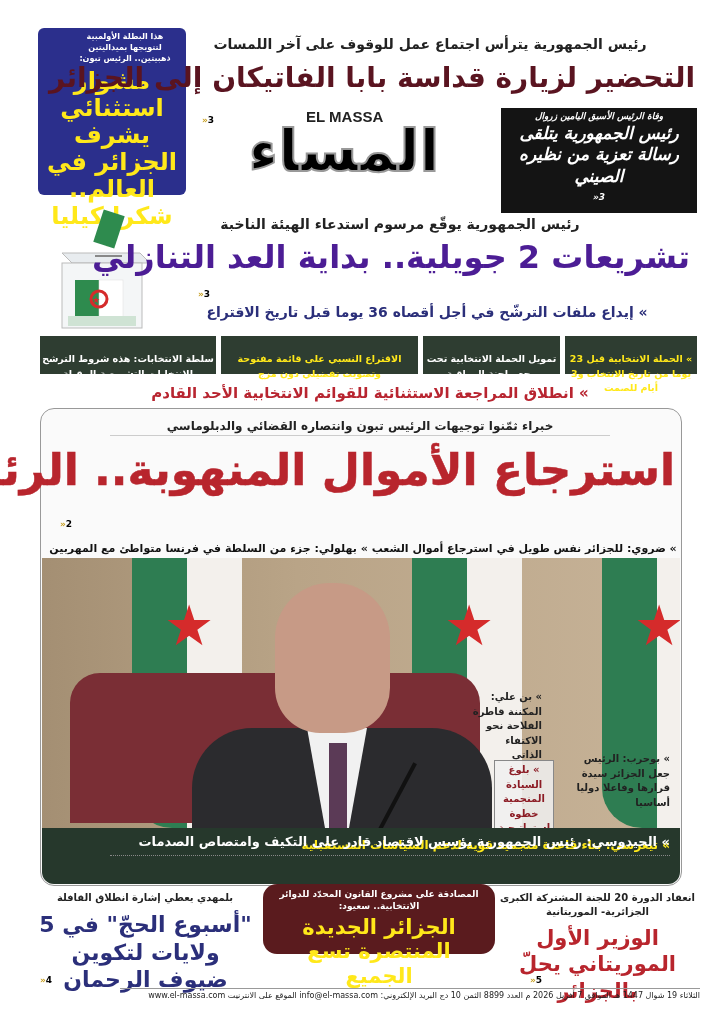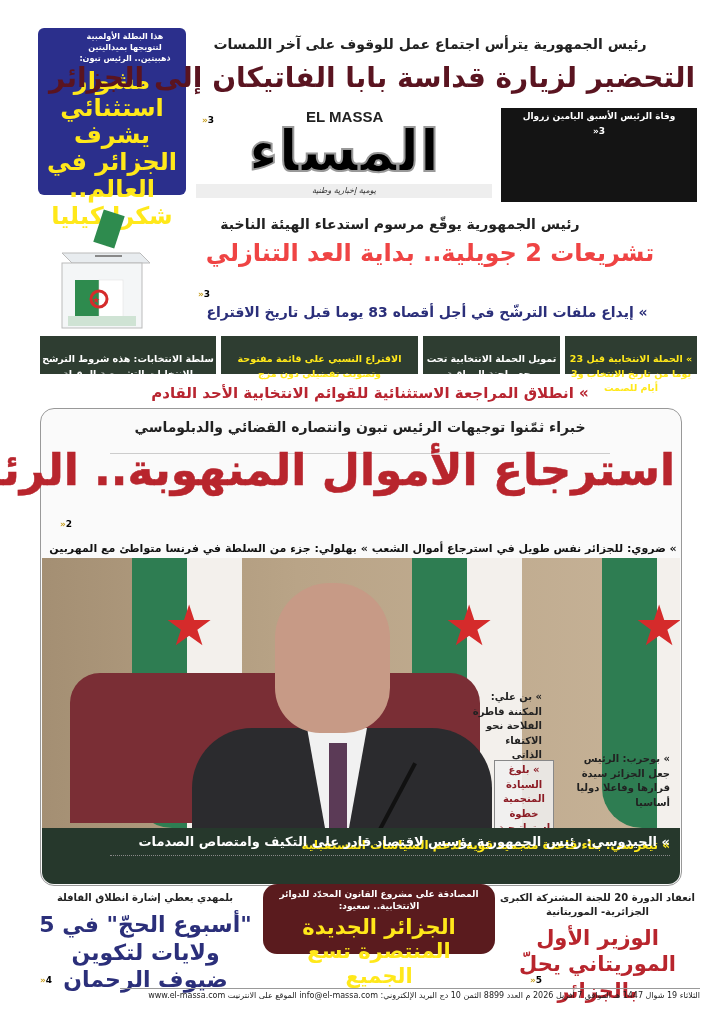--- a/index.html
+++ b/index.html
@@ -18,38 +18,38 @@
   #top-kicker { right: 50px; top: 30px; width: 480px; font-size: 14px; color: #222; }
   #top-title { right: 25px; top: 56px; width: 500px; font-size: 28px; color: #5a1420; }
 
   
   #logo { left: 196px; top: 106px; width: 296px; height: 92px; }
   #logo .en { position: absolute; left: 110px; top: 2px; font-size: 15px; font-weight: bold; color: #222; direction: ltr; font-family: "Liberation Sans", sans-serif; }
   #logo .ar { position: absolute; left: 0; top: 14px; width: 296px; height: 62px; font-size: 58px; font-weight: bold; color: #000; text-align: center; line-height: 62px; -webkit-text-stroke: 2px #999; letter-spacing: 2px; }
   #logo .tag { position: absolute; left: 0; bottom: 0; width: 296px; height: 14px; background: #eee; font-size: 8px; color: #333; text-align: center; line-height: 14px; font-style: italic; }
 
   
-  #blackbox { left: 501px; top: 108px; width: 196px; height: 94px; background: #141414; color: #fff; padding: 3px 6px; text-align: center; }
+  #blackbox { left: 501px; top: 108px; width: 196px; height: 105px; background: #141414; color: #fff; padding: 3px 6px; text-align: center; font-style: italic; }
   #blackbox .kicker { font-size: 9px; font-weight: bold; }
   #blackbox .title { font-size: 17px; font-weight: bold; line-height: 1.25; margin-top: 2px; }
 
   
   #ballot { left: 50px; top: 208px; width: 105px; height: 125px; }
   #elec-kicker { right: 100px; top: 210px; width: 440px; font-size: 14px; color: #222; }
-  #elec-title { right: 30px; top: 234px; width: 520px; font-size: 24px; color: #ef4444; }
+  #elec-title { right: 30px; top: 234px; width: 520px; font-size: 32px; color: #4c1d95; }
   #elec-sub { right: 38px; top: 298px; width: 510px; font-size: 14px; color: #2b2f7a; }
 
   .greenbox { position: absolute; top: 336px; height: 38px; background: #2e3d31; color: #fff; font-size: 9.5px; font-weight: bold; text-align: center; line-height: 1.55; padding-top: 16px; }
   .greenbox.y { color: #ffe81a; }
 
   #review { right: 30px; top: 379px; width: 640px; font-size: 15px; color: #b82530; }
 
   
   #mainframe { left: 40px; top: 408px; width: 642px; height: 478px; border: 1.5px solid #999; border-radius: 14px 14px 14px 14px; overflow: hidden; background: #fafafa; }
-  #main-kicker { right: 110px; top: 413px; width: 500px; font-size: 14px; color: #222; border-bottom: 1px solid #ccc; padding-bottom: 18px; }
+  #main-kicker { right: 110px; top: 413px; width: 500px; font-size: 12px; color: #222; border-bottom: 1px solid #ccc; padding-bottom: 2px; }
   #main-title { right: 45px; top: 440px; width: 630px; font-size: 44px; color: #b8252d; -webkit-text-stroke: 0.5px #b8252d; }
   #main-sub { right: 42px; top: 536px; width: 630px; font-size: 11px; color: #111; }
 
   #photo { left: 42px; top: 558px; width: 638px; height: 270px; overflow: hidden; background: linear-gradient(90deg, #a48f73 0%, #b9a487 40%, #c7b398 100%); }
   .flag { position: absolute; top: 0; width: 110px; height: 270px; }
   .flag .g { position: absolute; left: 0; top: 0; width: 55px; height: 100%; background: #2e7d52; border-radius: 0 0 0 40px; }
   .flag .w { position: absolute; left: 55px; top: 0; width: 55px; height: 100%; background: #f3f0ec; }
   .flag .star { position: absolute; left: 32px; top: 40px; font-size: 56px; color: #d52b2b; line-height: 1; }
   #chair { position: absolute; left: 28px; top: 115px; width: 410px; height: 150px; background: #7a2e35; border-radius: 30px 30px 0 0; }
   #person-head { position: absolute; left: 233px; top: 25px; width: 115px; height: 150px; background: #c79a86; border-radius: 55px 55px 45px 45px; }
@@ -87,46 +87,46 @@
   <div style="margin-top:2px;"><span class="pg" style="color:#fff">3</span><span class="arrow">«</span></div>
 </div>
 
 <div id="top-kicker" class="abs hl">رئيس الجمهورية يترأس اجتماع عمل للوقوف على آخر اللمسات</div>
 <div id="top-title" class="abs hl">التحضير لزيارة قداسة بابا الفاتيكان إلى الجزائر</div>
 
 <div id="logo" class="abs">
   <div class="en">EL MASSA</div>
   <div style="position:absolute;left:6px;top:2px;"><span class="pg">3</span><span class="arrow">«</span></div>
   <div class="ar">المساء</div>
-  <div class="tag">يومية إخبارية وطنية</div>
 </div>
 
 <div id="blackbox" class="abs">
   <div class="kicker">وفاة الرئيس الأسبق اليامين زروال</div>
+  <div class="title">رئيس الجمهورية يتلقى رسالة تعزية من نظيره الصيني</div>
   <div style="line-height:1;"><span class="pg" style="color:#fff">3</span><span class="arrow" style="color:#fff">«</span></div>
 </div>
 
 <div id="ballot" class="abs">
   <svg width="105" height="125" viewBox="0 0 105 125">
     <rect x="48" y="4" width="22" height="34" fill="#2e8b4e" transform="rotate(18 59 21)"></rect>
     <polygon points="12,45 90,45 100,55 22,55" fill="#e8ecef" stroke="#bbb" stroke-width="1"></polygon>
     <rect x="12" y="55" width="80" height="65" fill="#f4f6f7" stroke="#bbb" stroke-width="1"></rect>
     <line x1="45" y1="48" x2="72" y2="48" stroke="#888" stroke-width="2"></line>
     <rect x="25" y="72" width="24" height="38" fill="#2e8b4e"></rect>
     <rect x="49" y="72" width="24" height="38" fill="#ffffff" stroke="#ddd" stroke-width="0.5"></rect>
     <circle cx="49" cy="91" r="8" fill="none" stroke="#d52b2b" stroke-width="3"></circle>
     <text x="50" y="95" font-size="9" fill="#d52b2b">★</text>
     <rect x="18" y="108" width="68" height="10" fill="#cfe3d4"></rect>
   </svg>
 </div>
 
 <div id="elec-kicker" class="abs hl">رئيس الجمهورية يوقّع مرسوم استدعاء الهيئة الناخبة</div>
 <div id="elec-title" class="abs hl">تشريعات 2 جويلية.. بداية العد التنازلي</div>
 <div class="abs" style="left:198px;top:282px;"><span class="pg">3</span><span class="arrow">«</span></div>
-<div id="elec-sub" class="abs hl">» إيداع ملفات الترشّح في أجل أقصاه 83 يوما قبل تاريخ الاقتراع</div>
+<div id="elec-sub" class="abs hl">» إيداع ملفات الترشّح في أجل أقصاه 36 يوما قبل تاريخ الاقتراع</div>
 
 <div class="greenbox y" style="left:565px;width:132px;">» الحملة الانتخابية قبل 23 يوما من تاريخ الانتخاب و3 أيام للصمت</div>
 <div class="greenbox" style="left:423px;width:137px;">تمويل الحملة الانتخابية تحت مجهر لجنة المراقبة</div>
 <div class="greenbox y" style="left:221px;width:197px;">الاقتراع النسبي على قائمة مفتوحة وتصويت تفضيلي دون مزج</div>
 <div class="greenbox" style="left:40px;width:176px;">سلطة الانتخابات: هذه شروط الترشح للانتخابات التشريعية المقبلة</div>
 
 <div id="review" class="abs hl">» انطلاق المراجعة الاستثنائية للقوائم الانتخابية الأحد القادم</div>
 
 <div id="mainframe" class="abs"></div>
 <div id="main-kicker" class="abs hl">خبراء ثمّنوا توجيهات الرئيس تبون وانتصاره القضائي والدبلوماسي</div>

